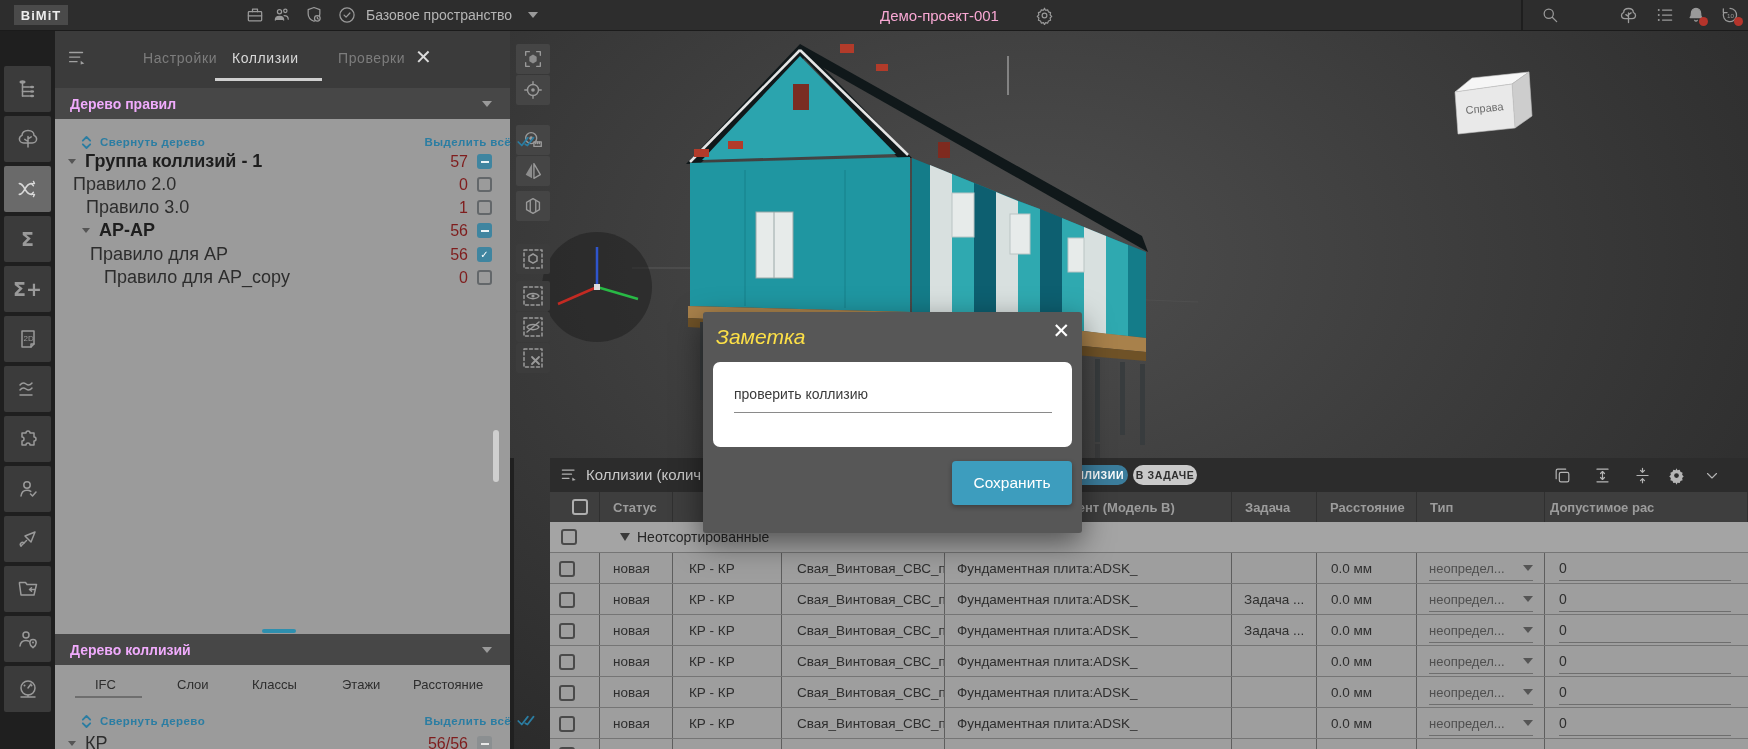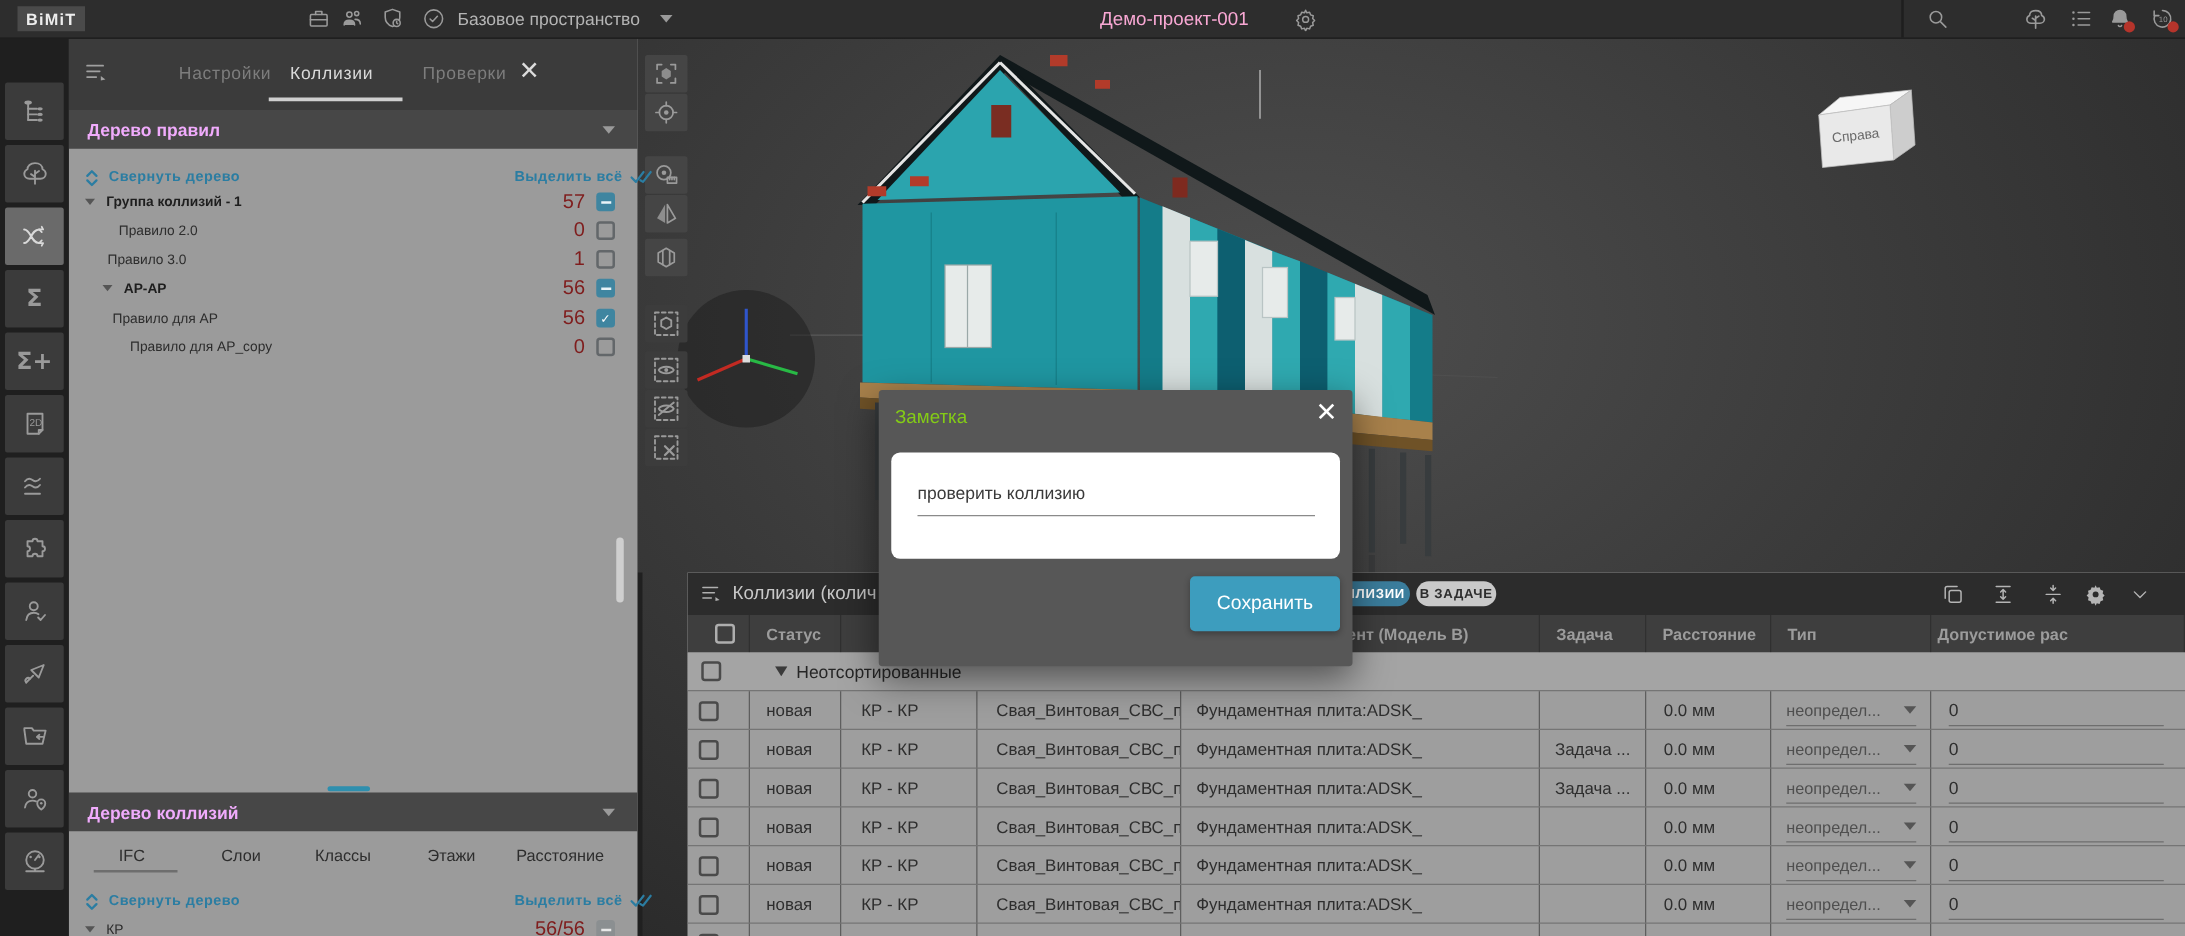--- a/index.html
+++ b/index.html
@@ -35,24 +35,24 @@
   
   #panel{left:55px;top:30px;width:455px;height:719px;background:#9b9b9b;z-index:20;}
   #ptabs{position:absolute;left:0;top:0;width:455px;height:58px;background:#3b3b3b;}
   .ptab{position:absolute;top:20px;font-size:14px;letter-spacing:.6px;color:#7d7d7d;}
   .ptab.active{color:#d9d9d9;}
   #ptab-underline{position:absolute;left:160px;top:48px;width:107px;height:3px;background:#cfcfcf;}
   .xbtn{color:#dcdcdc;font-size:20px;line-height:20px;}
   .sechead{position:absolute;left:0;width:455px;height:31px;background:#474747;display:flex;align-items:center;}
   .sechead .t{margin-left:15px;font-size:14px;font-weight:bold;color:#f0abfc;}
   .sechead .caret{position:absolute;right:18px;top:13px;width:0;height:0;border-left:5px solid transparent;border-right:5px solid transparent;border-top:6px solid #9a9a9a;}
-  .linkrow{position:absolute;left:3px;width:485px;height:22px;display:flex;align-items:center;padding:0 18px 0 10px;box-sizing:border-box;}
+  .linkrow{position:absolute;left:16px;width:485px;height:22px;display:flex;align-items:center;padding:0 18px 0 10px;box-sizing:border-box;}
   .tlink{font-size:11.5px;font-weight:bold;letter-spacing:.4px;color:#2b7da2;}
   .trow{position:absolute;left:0;width:455px;height:23px;display:flex;align-items:center;padding:0 18px 0 0;box-sizing:border-box;}
-  .trow .lbl{font-size:11px;color:#2d2d2d;}
+  .trow .lbl{font-size:18px;color:#2d2d2d;}
   .trow.b .lbl{font-weight:bold;color:#1e1e1e;}
   .cnt{margin-left:auto;font-size:16px;color:#7f1d1d;}
   .tarr{width:0;height:0;border-left:4.5px solid transparent;border-right:4.5px solid transparent;border-top:5.5px solid #555;margin-right:9px;}
   .cb{width:15px;height:15px;border-radius:3px;margin-left:9px;box-sizing:border-box;display:flex;align-items:center;justify-content:center;flex:0 0 auto;}
   .cb.un{border:2px solid #63676a;}
   .cb.ind{background:#3f85a0;}
   .cb.ind::after{content:"";width:8px;height:2px;background:#eaf4f7;}
   .cb.chk{background:#3f85a0;color:#fff;font-size:10px;}
   .cb.chk::after{content:"✓";}
   .cb.gind{background:#8b8f91;}
@@ -80,21 +80,21 @@
   .dc.last{border-right:none;}
   .tcb{width:16px;height:16px;border:2px solid #4a4a4a;border-radius:3px;box-sizing:border-box;margin-left:9px;}
   .tcb.light{border-color:#aeaeae;}
   .typewrap{display:flex;align-items:center;border-bottom:1px solid #6e6e6e;width:104px;height:24px;color:#4f4f4f;font-size:13px;}
   .typecaret{margin-left:auto;width:0;height:0;border-left:5px solid transparent;border-right:5px solid transparent;border-top:6px solid #555;}
   .allowwrap{display:flex;align-items:center;border-bottom:1px solid #6e6e6e;width:172px;height:24px;font-size:14px;color:#2e2e2e;}
   #lstrip{left:505px;top:458px;width:9px;height:291px;background:#202020;z-index:9;}
   
   #modal{left:703px;top:312px;width:379px;height:221px;background:#575757;border-radius:3px;z-index:60;
          box-shadow:0 10px 30px rgba(0,0,0,.5);}
-  #modal .mtitle{position:absolute;left:13px;top:13px;font-size:15px;color:#84cc16;}
+  #modal .mtitle{position:absolute;left:13px;top:13px;font-size:21px;color:#fde047;font-style:italic;}
   #modal .mx{position:absolute;right:12px;top:8px;font-size:21px;color:#fff;line-height:22px;}
   #minput{position:absolute;left:10px;top:50px;width:359px;height:85px;background:#fff;border-radius:7px;}
   #minput .txt{position:absolute;left:21px;top:24px;font-size:14px;color:#3a3a3a;}
   #minput .uline{position:absolute;left:21px;right:20px;top:50px;height:1px;background:#8a8a8a;}
   #msave{position:absolute;right:10px;top:149px;width:120px;height:44px;background:#3d9dbe;border-radius:4px;
          display:flex;align-items:center;justify-content:center;color:#fff;font-size:15.5px;box-shadow:0 2px 5px rgba(0,0,0,.3);}
 </style>
 </head>
 <body>
 
@@ -447,21 +447,21 @@
           <path d="M2 8l4 4 7-9M10 10.5l2.5 1.5 7-9" fill="none" stroke="#2b7da2" stroke-width="2" stroke-linecap="round" stroke-linejoin="round"></path>
         </svg>
     </div>
 
     <div class="trow b" style="top:120px;padding-left:13px">
       <span class="tarr"></span>
       <span class="lbl">Группа коллизий - 1</span>
       <span class="cnt">57</span>
       <span class="cb ind"></span>
     </div>
-    <div class="trow" style="top:143px;padding-left:40px">
+    <div class="trow" style="top:143px;padding-left:18px">
       <span class="lbl">Правило 2.0</span>
       <span class="cnt">0</span>
       <span class="cb un"></span>
     </div>
     <div class="trow" style="top:166px;padding-left:31px">
       <span class="lbl">Правило 3.0</span>
       <span class="cnt">1</span>
       <span class="cb un"></span>
     </div>
     <div class="trow b" style="top:189px;padding-left:27px">

